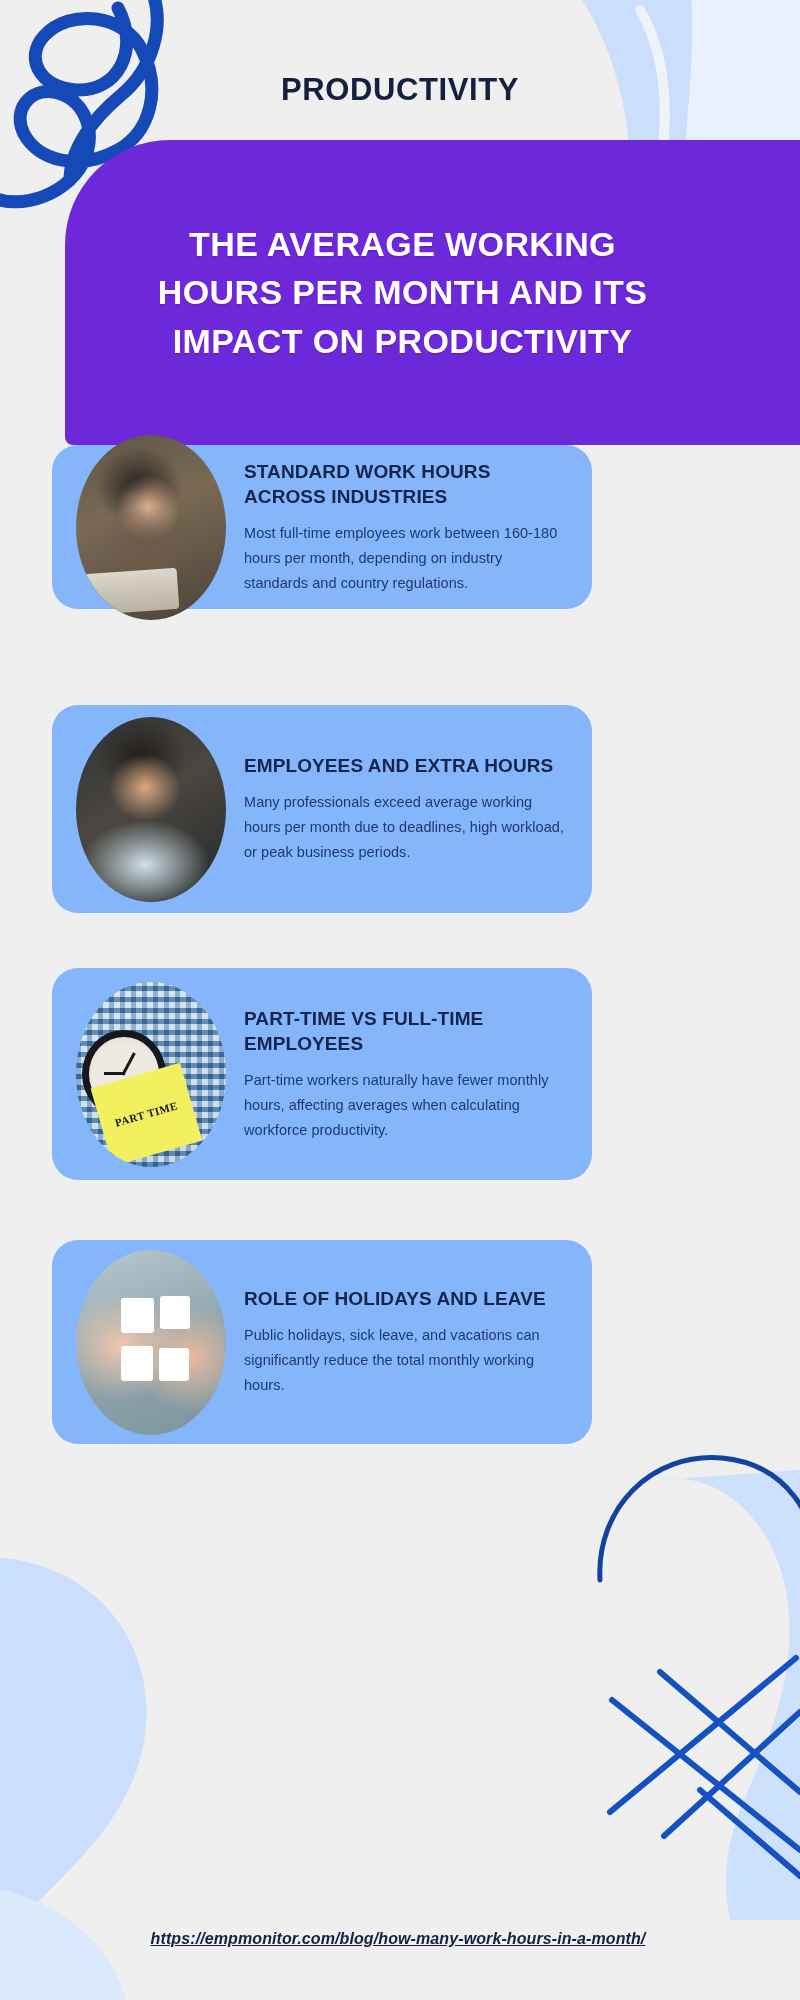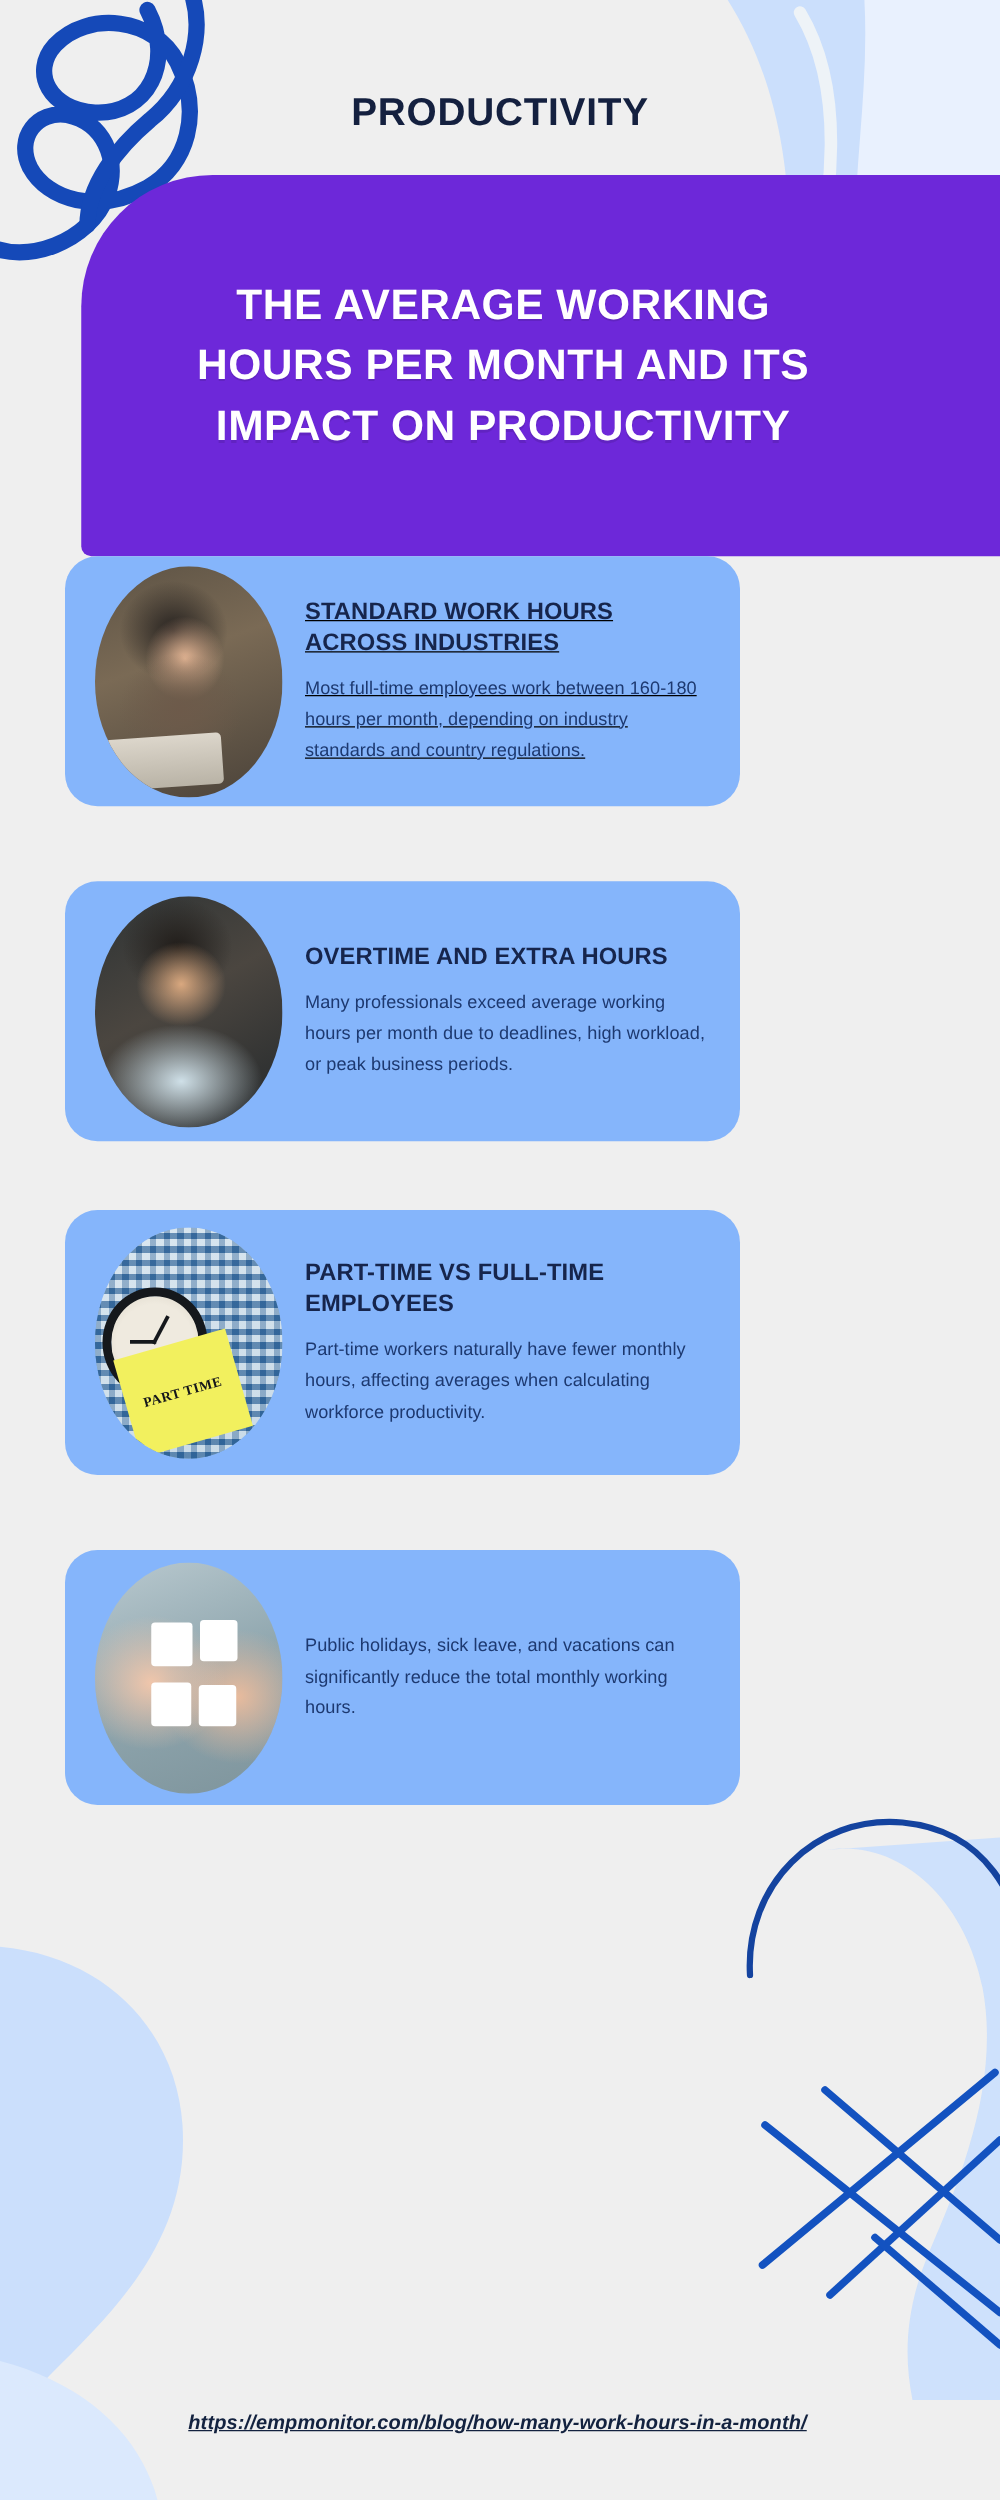--- a/index.html
+++ b/index.html
@@ -211,36 +211,36 @@
   </svg>
 
   <div class="kicker">PRODUCTIVITY</div>
 
   <div class="title-block">
     <div class="title-text">THE AVERAGE WORKING HOURS PER MONTH AND ITS IMPACT ON PRODUCTIVITY</div>
   </div>
 
   <div class="cards">
 
-    <div class="card" style="top:445px; height:200px;text-decoration:underline;">
+    <div class="card" style="top:445px; height:164px;">
       <div class="card-photo">
         <div class="ph ph1"></div>
       </div>
       <div class="card-body">
         <div class="card-title">STANDARD WORK HOURS ACROSS INDUSTRIES</div>
         <div class="card-desc">Most full-time employees work between 160-180 hours per month, depending on industry standards and country regulations.</div>
       </div>
     </div>
 
     <div class="card" style="top:705px; height:208px;">
       <div class="card-photo">
         <div class="ph ph2"></div>
       </div>
       <div class="card-body">
-        <div class="card-title">OVERTIME AND EXTRA HOURS</div>
+        <div class="card-title">EMPLOYEES AND EXTRA HOURS</div>
         <div class="card-desc">Many professionals exceed average working hours per month due to deadlines, high workload, or peak business periods.</div>
       </div>
     </div>
 
     <div class="card" style="top:968px; height:212px;">
       <div class="card-photo">
         <div class="ph ph3">
           <div class="clock"></div>
           <div class="note">PART TIME</div>
         </div>
@@ -254,20 +254,21 @@
     <div class="card" style="top:1240px; height:204px;">
       <div class="card-photo">
         <div class="ph ph4">
           <span class="pz pz1"></span>
             <span class="pz pz2"></span>
           <span class="pz pz3"></span>
             <span class="pz pz4"></span>
         </div>
       </div>
       <div class="card-body">
+        <div class="card-title">ROLE OF HOLIDAYS AND LEAVE</div>
         <div class="card-desc">Public holidays, sick leave, and vacations can significantly reduce the total monthly working hours.</div>
       </div>
     </div>
 
   </div>
 
   <a class="footer-link" href="#">https://empmonitor.com/blog/how-many-work-hours-in-a-month/</a>
 
 </div>
 

